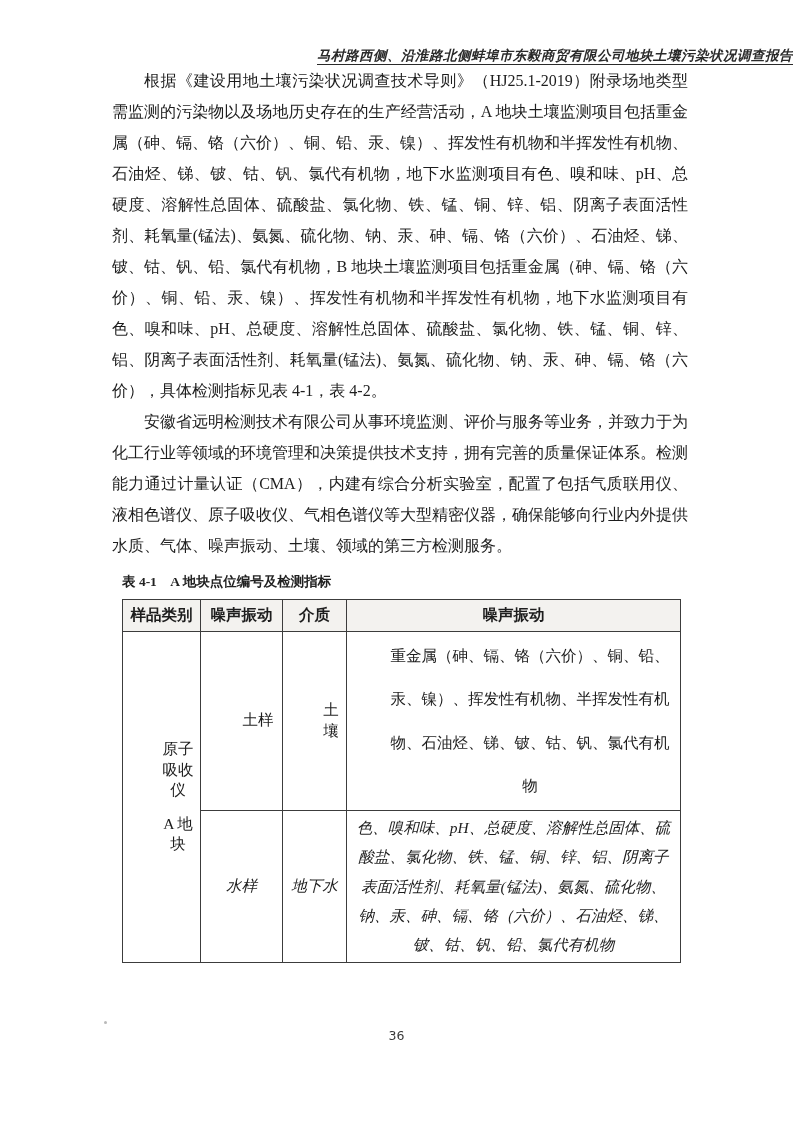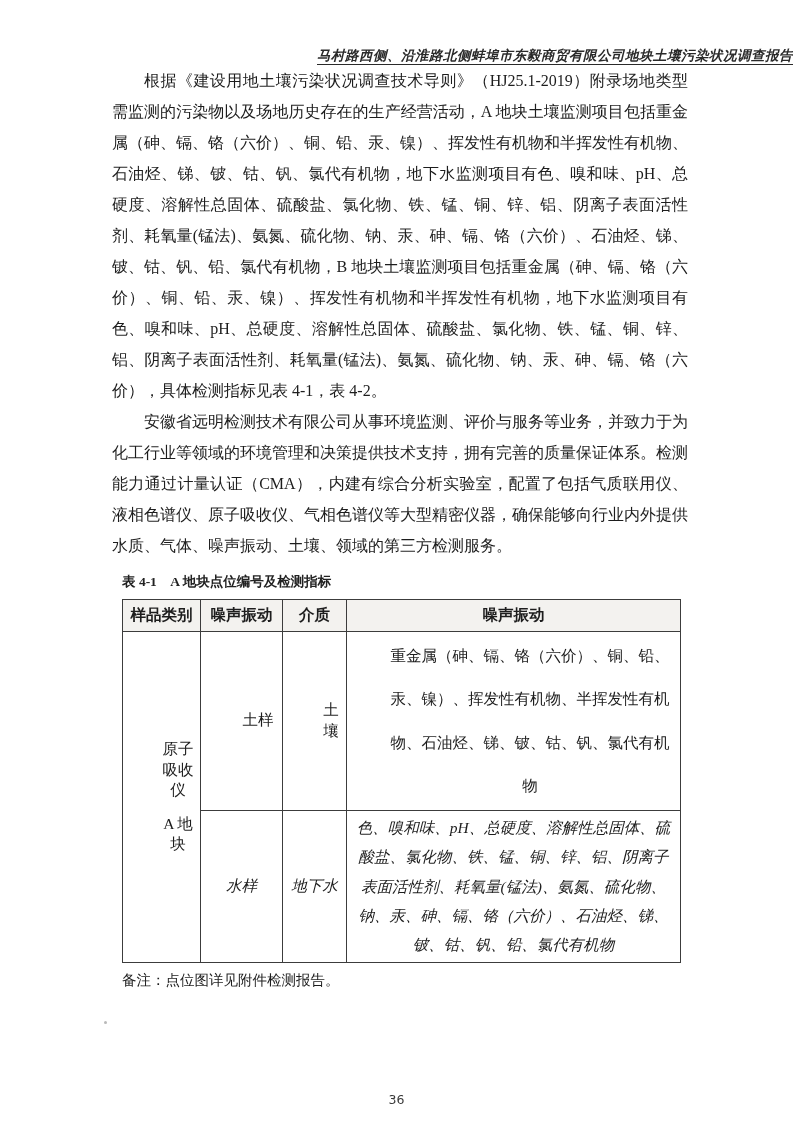--- a/index.html
+++ b/index.html
@@ -78,21 +78,21 @@
   .table-note {
     margin-top: 8px;
     margin-left: 10px;
     font-size: 14.5px;
     color: #1d1d1d;
   }
   .page-number {
     position: absolute;
     left: 0;
     right: 0;
-    top: 1092px;
+    top: 1028px;
     text-align: center;
     font-family: "DejaVu Sans", "Liberation Sans", sans-serif;
     font-size: 12.5px;
     color: #3a3a3a;
   }
   .scan-speck {
     position: absolute;
     left: 104px;
     top: 1021px;
     width: 3px;
@@ -145,21 +145,20 @@
           <td class="cell-indicators-soil">重金属（砷、镉、铬（六价）、铜、铅、汞、镍）、挥发性有机物、半挥发性有机物、石油烃、锑、铍、钴、钒、氯代有机物</td>
         </tr>
         <tr class="row-water">
           <td>水样</td>
           <td>地下水</td>
           <td class="cell-indicators-water">色、嗅和味、pH、总硬度、溶解性总固体、硫酸盐、氯化物、铁、锰、铜、锌、铝、阴离子表面活性剂、耗氧量(锰法)、氨氮、硫化物、钠、汞、砷、镉、铬（六价）、石油烃、锑、铍、钴、钒、铅、氯代有机物</td>
         </tr>
       </tbody>
     </table>
 
-    <div class="table-note">备注：点位图详见附件检测报告。</div>
 
   </div>
 
   <div class="scan-speck"></div>
 
   <div class="page-number">36</div>
 
 </div>
 
 </body></html>

